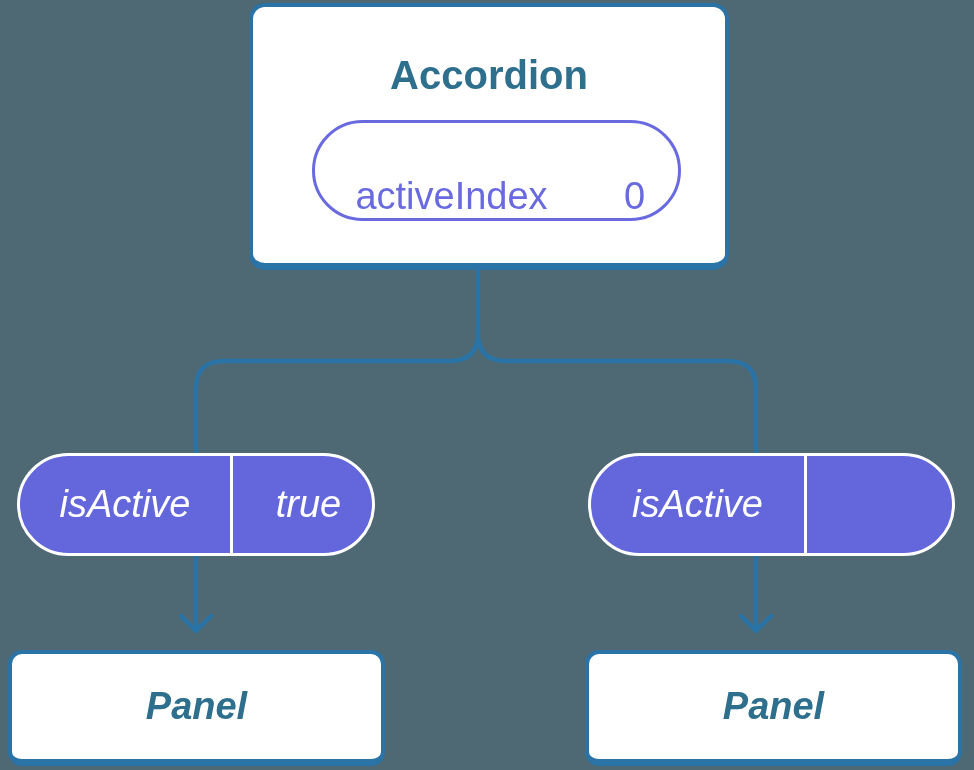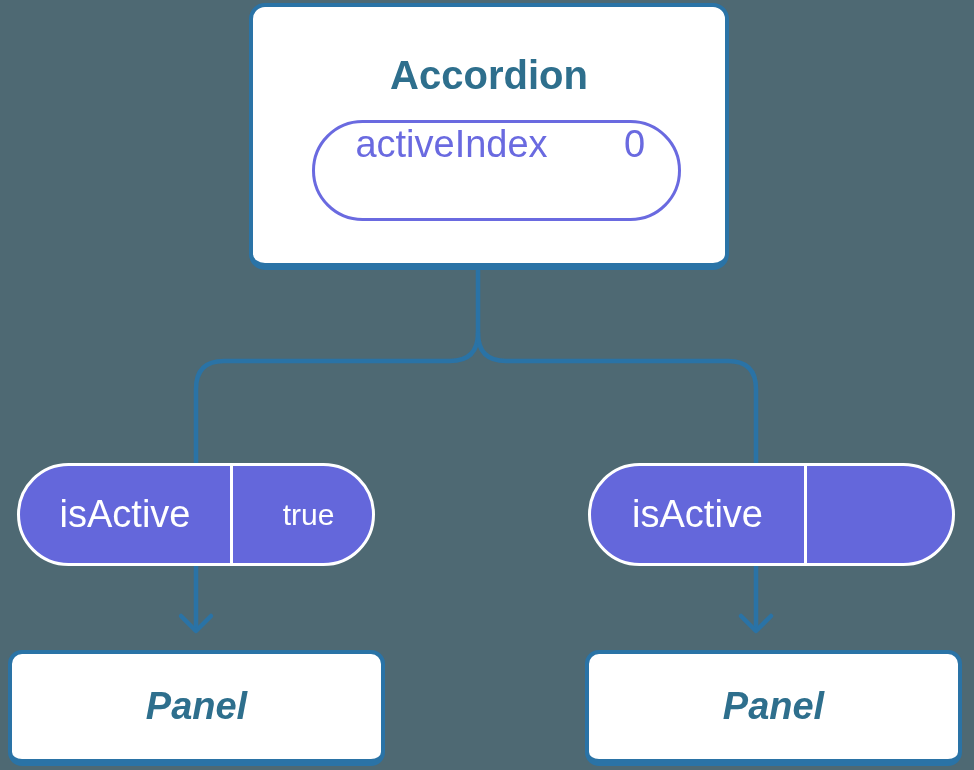--- a/index.html
+++ b/index.html
@@ -51,21 +51,21 @@
   }
   .state-pill {
     position: absolute;
     left: 312px; top: 120px;
     width: 369px; height: 101px;
     box-sizing: border-box;
     background: var(--card-bg, #fff);
     border: 3px solid var(--purple-outline, #6A6AE0);
     border-radius: 53px;
     display: flex;
-    align-items: flex-start;
+    align-items: flex-end;
     z-index: 3;
     overflow: hidden;
   }
   .state-pill .name-sec {
     width: 273px;
     display: flex; align-items: center; justify-content: center;
     font-size: 38px;
     color: var(--purple-outline, #6A6AE0);
   }
   .state-pill .divider {
@@ -73,48 +73,49 @@
     background: var(--purple-outline, #6A6AE0);
   }
   .state-pill .value-sec {
     flex: 1;
     display: flex; align-items: center; justify-content: center;
     font-size: 38px;
     color: var(--purple-outline, #6A6AE0);
   }
   .prop-pill {
     position: absolute;
-    top: 463px;
+    top: 453px;
     height: 103px;
     box-sizing: border-box;
     background: var(--purple-fill, #6467DB);
     border: 3px solid #ffffff;
     border-radius: 53px;
     display: flex;
     align-items: stretch;
     z-index: 3;
     overflow: hidden;
+    font-style: italic;
   }
   .prop-pill.left  { left: 17px;  width: 358px; }
   .prop-pill.right { left: 588px; width: 367px; }
   .prop-pill .name-sec {
     display: flex; align-items: center; justify-content: center;
     font-size: 38px;
     color: var(--pill-text-light, #fff);
   }
   .prop-pill.left  .name-sec { width: 210px; }
   .prop-pill.right .name-sec { width: 213px; }
   .prop-pill .divider {
     width: 3px;
     background: #ffffff;
   }
   .prop-pill .value-sec {
     flex: 1;
     display: flex; align-items: center; justify-content: center;
-    font-size: 30px;
+    font-size: 38px;
     color: var(--pill-text-light, #fff);
     padding-left: 12px;
   }
   .panel-card {
     top: 650px;
     width: 377px;
     height: 116px;
     border-radius: 14px;
     display: flex; align-items: center; justify-content: center; font-style: italic;
   }

